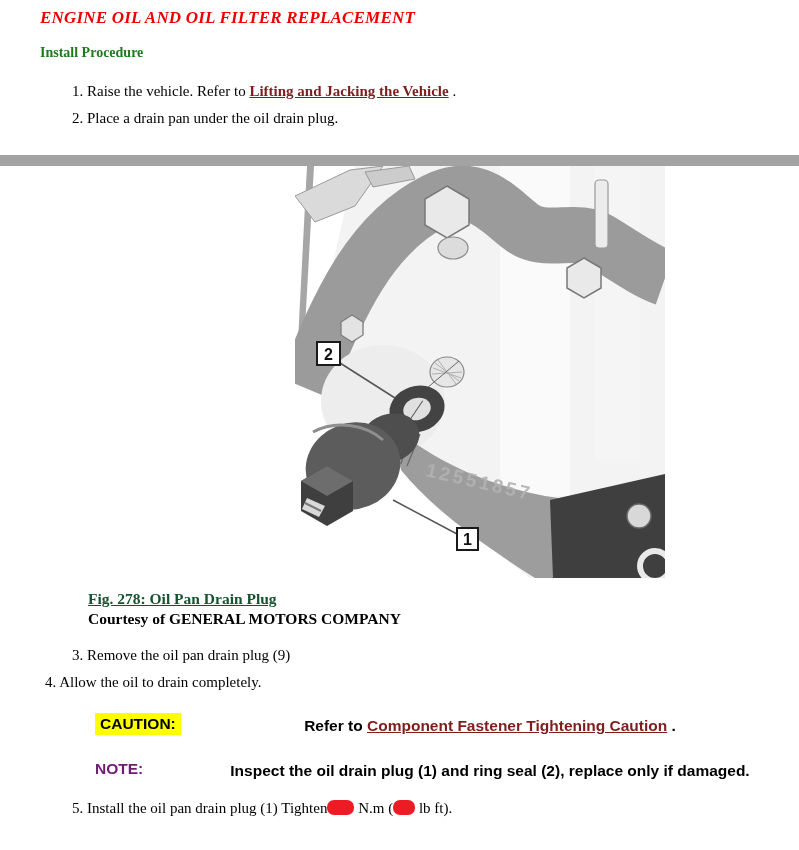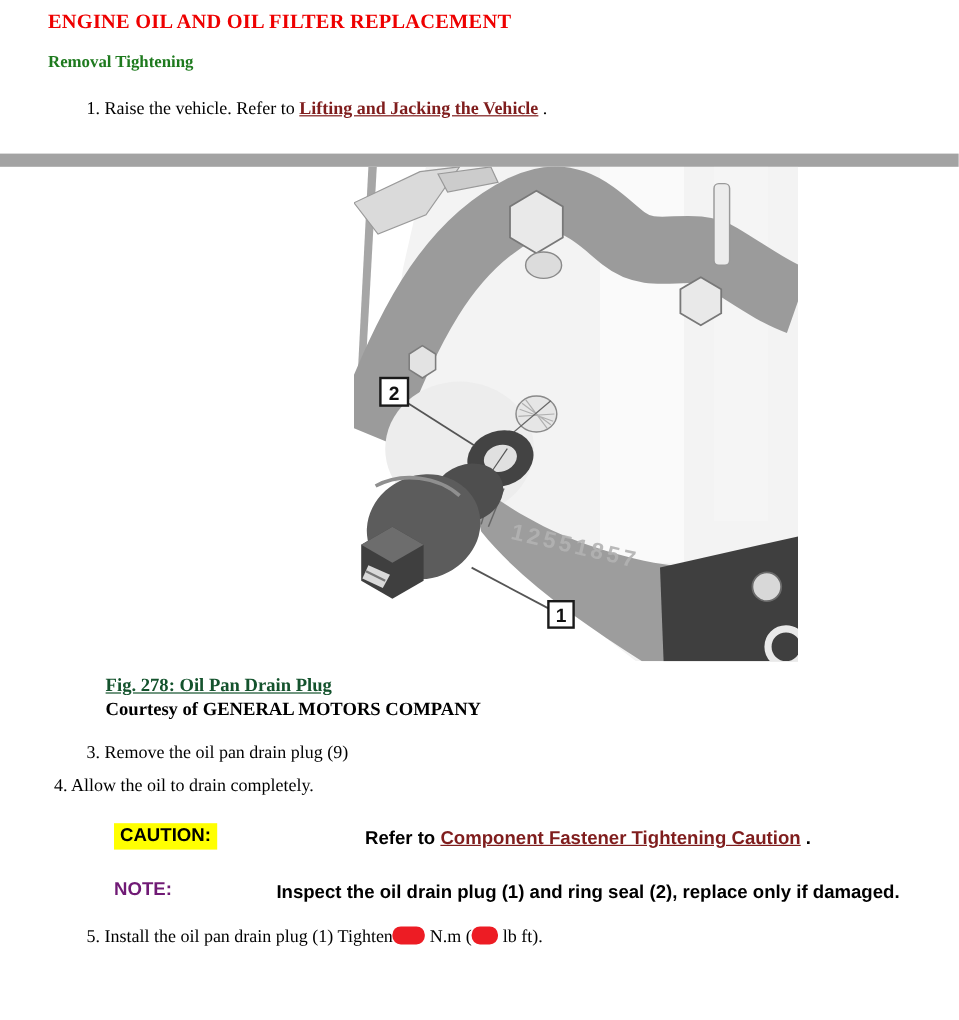--- a/index.html
+++ b/index.html
@@ -2,21 +2,21 @@
 <html><head>
 <meta charset="utf-8">
 <style>
   * { margin:0; padding:0; box-sizing:border-box; }
   html,body { background:#ffffff; }
   body {
     width:799px; height:850px; overflow:hidden;
     font-family:"Liberation Serif", serif;
     font-size:15px; color:#000;
   }
-  .title   { margin:8px 0 0 40px;  font-size:17px; font-weight:bold; color:#ee0000; letter-spacing:.2px; }
+  .title   { margin:8px 0 0 40px;  font-size:17px; font-weight:bold; color:#ee0000; letter-spacing:.2px;font-style:italic; }
   .subtitle{ margin:17px 0 0 40px; font-size:14px; font-weight:bold; color:#1e7a1e; }
 
   .step { margin-left:72px; line-height:18px; }
   #step1{ margin-top:21px; }
   #step2{ margin-top:9px; }
   #step3{ margin-top:17px; }
   #step4{ margin-top:9px;margin-left:45px; }
   #step5{ margin-top:18px; }
 
   a { cursor:pointer; }
@@ -43,27 +43,31 @@
   .redact { display:inline-block; height:15px; border-radius:7px; background:#ed1c24; vertical-align:-2px; }
   .redact.w1{ width:27px; }
   .redact.w2{ width:22px; }
 </style>
 </head>
 <body>
 
 <div class="page">
 
   <h1 class="title">ENGINE OIL AND OIL FILTER REPLACEMENT</h1>
-  <h2 class="subtitle">Removal Tightening</h2>
+  <h2 class="subtitle">Install Procedure</h2>
 
   <div class="step" id="step1">
     <span>1.</span>
     <span>Raise the vehicle. Refer to </span><a class="glink">Lifting and Jacking the Vehicle</a><span> .</span>
   </div>
 
+  <div class="step" id="step2">
+    <span>2.</span>
+    <span>Place a drain pan under the oil drain plug.</span>
+  </div>
 
   <div class="divider"></div>
 
   <div class="figure">
     <svg width="370" height="412" viewBox="0 0 370 412">
 
       <path d="M60,0 L370,0 L370,412 L235,412 C198,384 158,352 128,318 C98,284 72,250 54,212 C40,178 33,128 41,84 Z" fill="#f3f3f3"></path>
       <rect x="205" y="0" width="70" height="330" fill="#fafafa"></rect>
       <rect x="300" y="0" width="45" height="295" fill="#f5f5f5"></rect>
 

